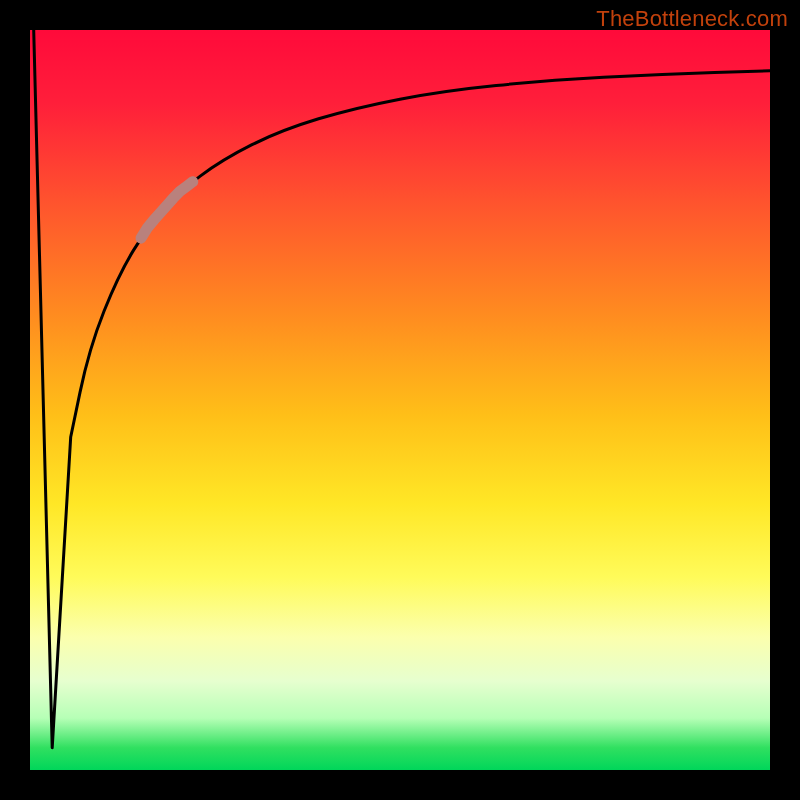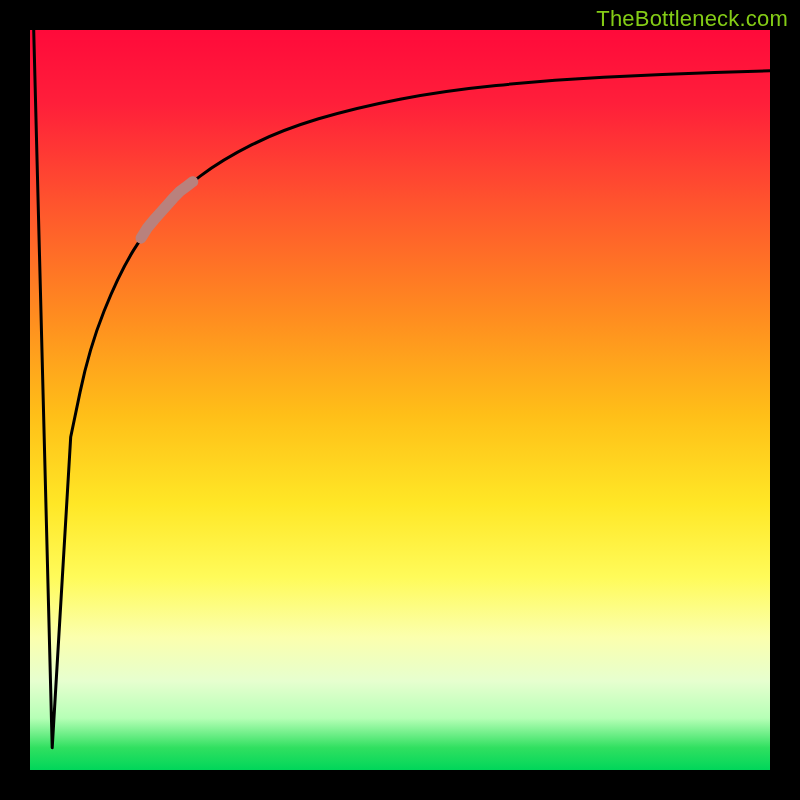--- a/index.html
+++ b/index.html
@@ -33,21 +33,21 @@
       #fbffad 82%,
       #e6ffcf 88%,
       #b6ffb6 93%,
       #30e060 97%,
       #00d65a 100%);
   }
   .watermark {
     position: absolute;
     top: 6px;
     right: 12px;
-    color: #84cc16;
+    color: #c2410c;
     font-size: 22px;
     font-weight: 500;
     letter-spacing: 0.2px;
     user-select: none;
   }
   svg.curve {
     position: absolute;
     inset: 0;
     width: 100%;
     height: 100%;

